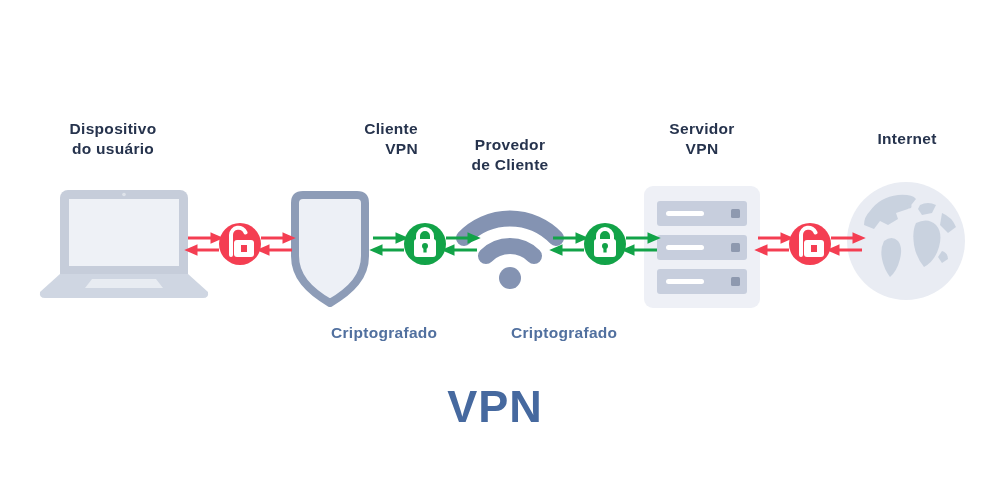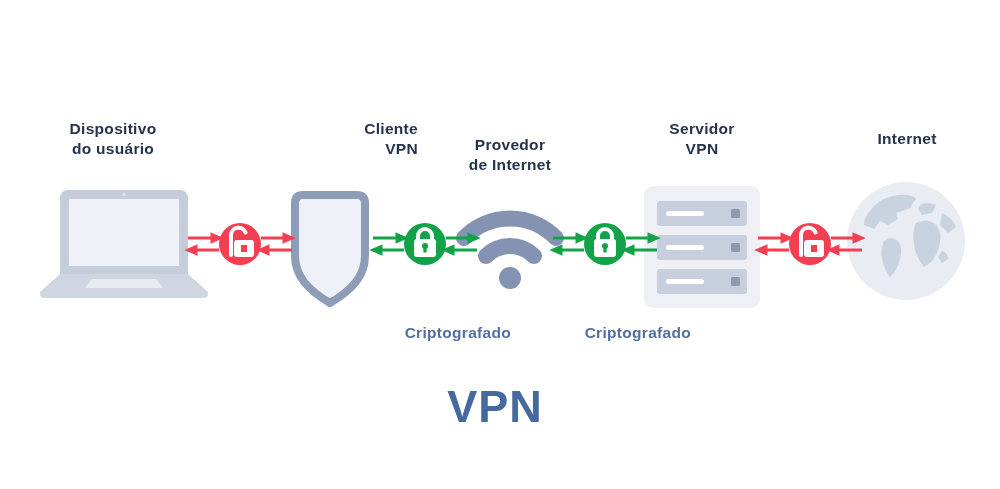--- a/index.html
+++ b/index.html
@@ -21,21 +21,21 @@
     font-size: 15.5px;
     font-weight: 700;
     color: #26334d;
     line-height: 20px;
     letter-spacing: 0.3px;
   }
   .link-label {
     position: absolute;
     top: 324px;
     width: 180px;
-    text-align: right;
+    text-align: left;
     font-size: 15.5px;
     font-weight: 700;
     color: #51709f;
     letter-spacing: 0.3px;
   }
   .diagram-title {
     position: absolute;
     top: 381px;
     left: 395px;
     width: 200px;
@@ -54,21 +54,21 @@
   <div class="node-label" style="left:25px;">
     <div>Dispositivo</div>
     <div>do usuário</div>
   </div>
   <div class="node-label" style="left:242px; width:176px;text-align:right;">
     <div>Cliente</div>
     <div>VPN</div>
   </div>
   <div class="node-label" style="left:422px;margin-top:16px;">
     <div>Provedor</div>
-    <div>de Internet</div>
+    <div>de Cliente</div>
   </div>
   <div class="node-label" style="left:614px;">
     <div>Servidor</div>
     <div>VPN</div>
   </div>
   <div class="node-label" style="left:819px; top:129px;text-align:center;">
     <div>Internet</div>
   </div>
 
   <svg class="abs" style="left:38px; top:186px;" width="172" height="114" viewBox="0 0 172 114">

